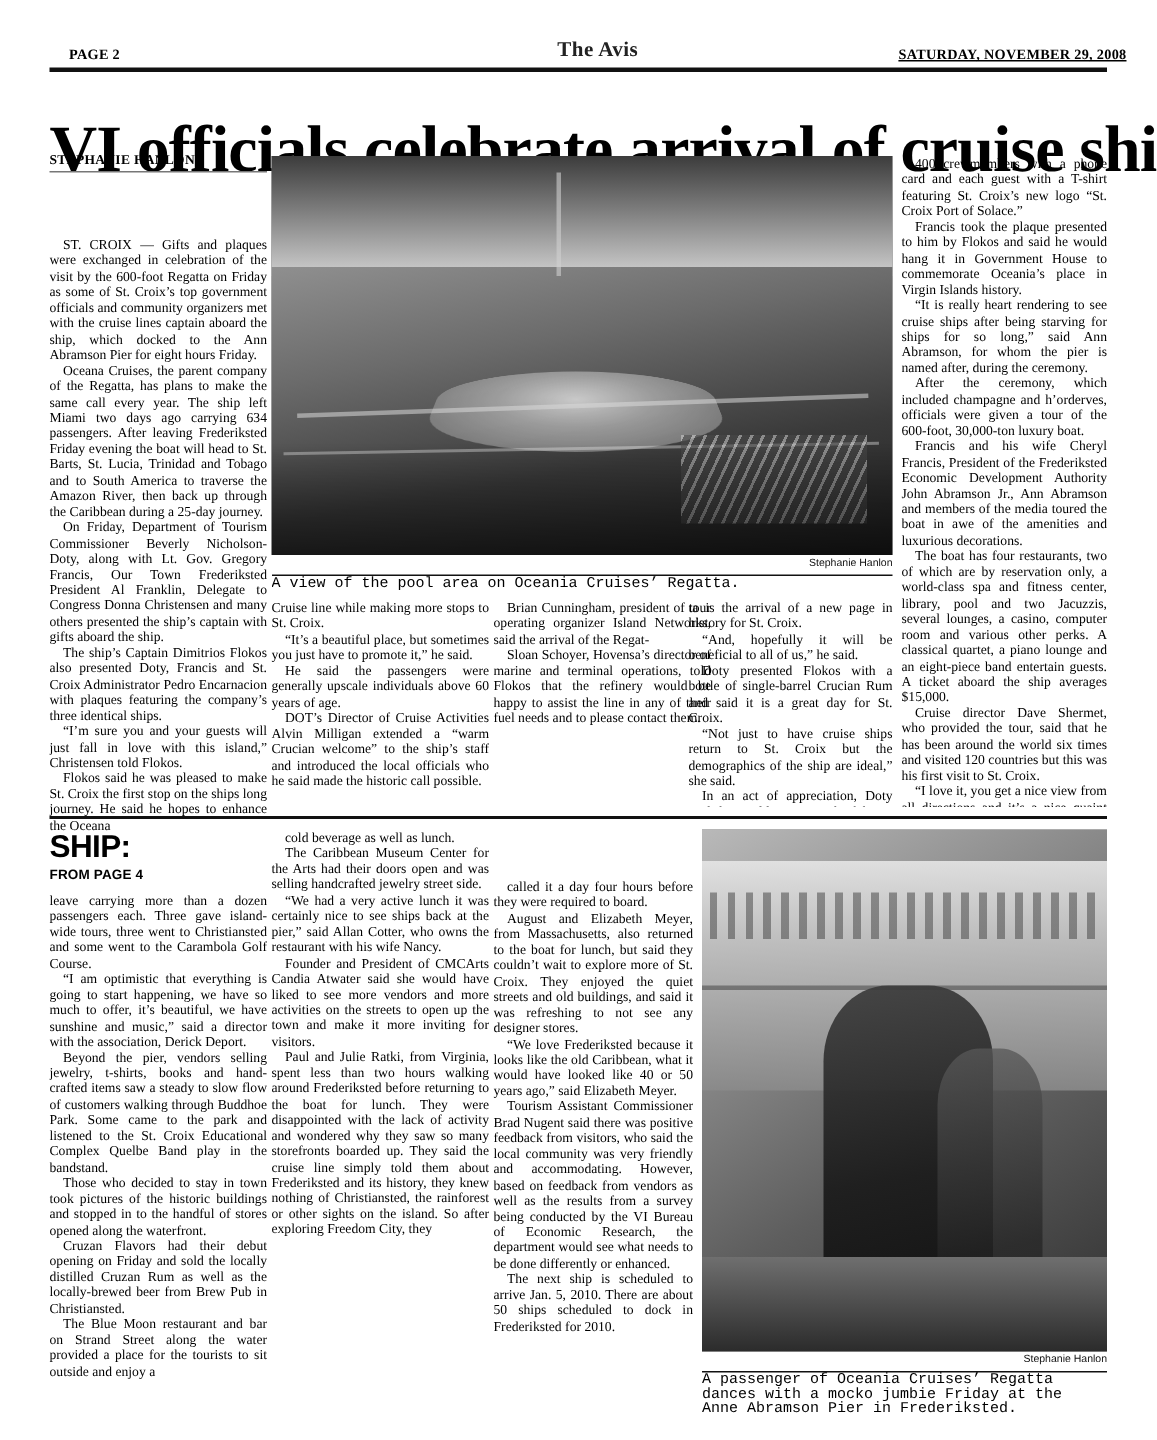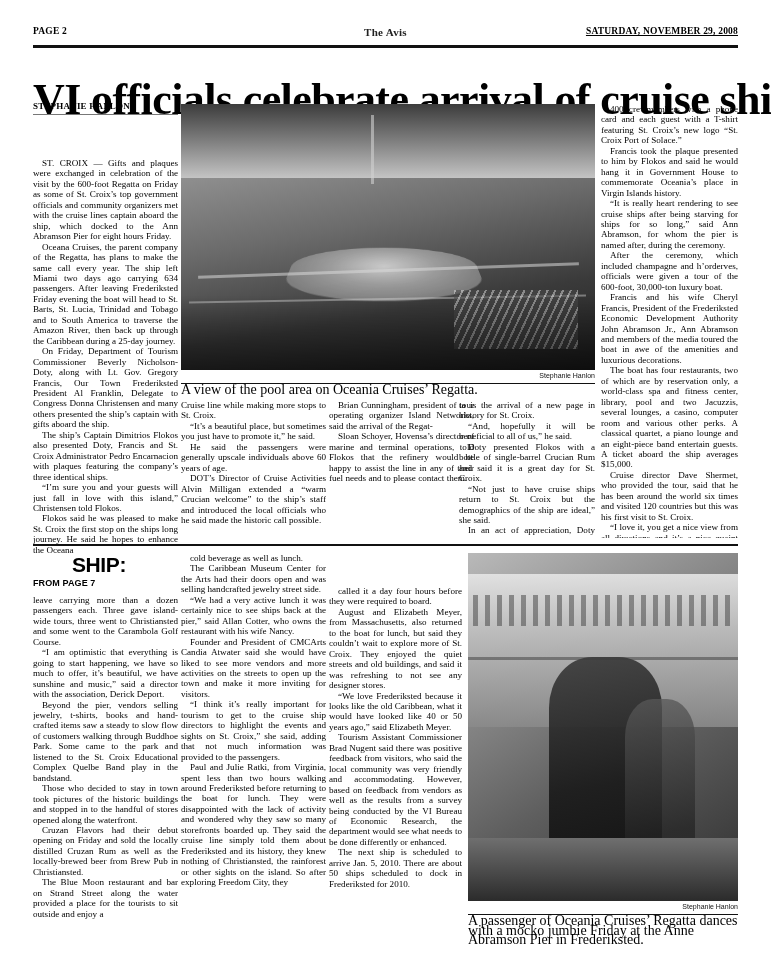--- a/index.html
+++ b/index.html
@@ -14,43 +14,43 @@
     background: #ffffff;
     font-family: "Liberation Serif", serif;
     color: #000;
     overflow: hidden;
     box-sizing: border-box;
   }
 
   
   .folio {
     position: absolute;
-    left: 33px;
+    left: 46px;
     top: 26px;
     width: 705px;
     height: 16px;
     display: flex;
-    align-items: flex-start;
+    align-items: flex-end;
     justify-content: space-between;
     gap: 12px;
   }
   .folio-left, .folio-right {
     font-family: "Liberation Serif", serif;
     font-size: 10.5px;
     letter-spacing: 0.2px;
     font-variant: small-caps;
     text-transform: uppercase;
     font-weight: bold;
     white-space: nowrap;
   }
   .folio-left { font-size: 9.5px; }
   .folio-right { font-size: 9.5px; text-decoration: underline; }
   .folio-center {
     font-family: "Liberation Serif", serif;
-    font-size: 11px;
+    font-size: 14px;
     font-weight: bold;
     letter-spacing: 0.3px;
     position: absolute;
     left: 0; right: 0;
     text-align: center;
     color: #222;
   }
   .rule-thick {
     position: absolute;
     left: 33px;
@@ -162,22 +162,22 @@
 
   .credit {
     position: absolute;
     font-family: "Liberation Sans", sans-serif;
     font-size: 7px;
     text-align: right;
     color: #111;
   }
   .caption {
     position: absolute;
-    font-family: Liberation Serif, serif;
-    font-size: 14px;
+    font-family: Liberation Mono, monospace;
+    font-size: 10px;
     line-height: 9.6px;
     color: #000;
   }
   .caption-rule {
     position: absolute;
     background: #111;
     height: 1px;
   }
 
   
@@ -192,21 +192,20 @@
 
   
   .jump-head {
     position: absolute;
     left: 33px;
     top: 553px;
     font-family: "Liberation Sans", sans-serif;
     font-weight: bold;
     font-size: 21px;
     letter-spacing: -0.4px;
-    margin-left: 39px;
   }
   .jump-sub {
     position: absolute;
     left: 33px;
     top: 578px;
     font-family: "Liberation Sans", sans-serif;
     font-weight: bold;
     font-size: 9px;
     letter-spacing: 0.1px;
   }
@@ -323,37 +322,36 @@
       <p>After the ceremony, which included champagne and h’orderves, officials were given a tour of the 600-foot, 30,000-ton luxury boat.</p>
       <p>Francis and his wife Cheryl Francis, President of the Frederiksted Economic Development Authority John Abramson Jr., Ann Abramson and members of the media toured the boat in awe of the amenities and luxurious decorations.</p>
       <p>The boat has four restaurants, two of which are by reservation only, a world-class spa and fitness center, library, pool and two Jacuzzis, several lounges, a casino, computer room and various other perks. A classical quartet, a piano lounge and an eight-piece band entertain guests. A ticket aboard the ship averages $15,000.</p>
       <p>Cruise director Dave Shermet, who provided the tour, said that he has been around the world six times and visited 120 countries but this was his first visit to St. Croix.</p>
       <p>“I love it, you get a nice view from all directions and it’s a nice quaint town,” he said.</p>
     </div>
 
   <div class="rule-section"></div>
 
   <div class="jump-head">SHIP:</div>
-  <div class="jump-sub">FROM PAGE 7</div>
+  <div class="jump-sub">FROM PAGE 4</div>
 
   <div class="col" id="b-col1" style="left:33px; top:595px; width:145px; height:330px;">
       <p class="noindent">leave carrying more than a dozen passengers each. Three gave island-wide tours, three went to Christiansted and some went to the Carambola Golf Course.</p>
       <p>“I am optimistic that everything is going to start happening, we have so much to offer, it’s beautiful, we have sunshine and music,” said a director with the association, Derick Deport.</p>
       <p>Beyond the pier, vendors selling jewelry, t-shirts, books and hand-crafted items saw a steady to slow flow of customers walking through Buddhoe Park. Some came to the park and listened to the St. Croix Educational Complex Quelbe Band play in the bandstand.</p>
       <p>Those who decided to stay in town took pictures of the historic buildings and stopped in to the handful of stores opened along the waterfront.</p>
       <p>Cruzan Flavors had their debut opening on Friday and sold the locally distilled Cruzan Rum as well as the locally-brewed beer from Brew Pub in Christiansted.</p>
       <p>The Blue Moon restaurant and bar on Strand Street along the water provided a place for the tourists to sit outside and enjoy a</p>
     </div>
 
   <div class="col" id="b-col2" style="left:181px; top:553px; width:145px; height:372px;">
       <p>cold beverage as well as lunch.</p>
       <p>The Caribbean Museum Center for the Arts had their doors open and was selling handcrafted jewelry street side.</p>
       <p>“We had a very active lunch it was certainly nice to see ships back at the pier,” said Allan Cotter, who owns the restaurant with his wife Nancy.</p>
       <p>Founder and President of CMCArts Candia Atwater said she would have liked to see more vendors and more activities on the streets to open up the town and make it more inviting for visitors.</p>
-      <p>“I think it’s really important for tourism to get to the cruise ship directors to highlight the events and sights on St. Croix,” she said, adding that not much information was provided to the passengers.</p>
       <p>Paul and Julie Ratki, from Virginia, spent less than two hours walking around Frederiksted before returning to the boat for lunch. They were disappointed with the lack of activity and wondered why they saw so many storefronts boarded up. They said the cruise line simply told them about Frederiksted and its history, they knew nothing of Christiansted, the rainforest or other sights on the island. So after exploring Freedom City, they</p>
     </div>
 
   <div class="col" id="b-col3" style="left:329px; top:586px; width:133px; height:372px;">
       <p>called it a day four hours before they were required to board.</p>
       <p>August and Elizabeth Meyer, from Massachusetts, also returned to the boat for lunch, but said they couldn’t wait to explore more of St. Croix. They enjoyed the quiet streets and old buildings, and said it was refreshing to not see any designer stores.</p>
       <p>“We love Frederiksted because it looks like the old Caribbean, what it would have looked like 40 or 50 years ago,” said Elizabeth Meyer.</p>
       <p>Tourism Assistant Commissioner Brad Nugent said there was positive feedback from visitors, who said the local community was very friendly and accommodating. However, based on feedback from vendors as well as the results from a survey being conducted by the VI Bureau of Economic Research, the department would see what needs to be done differently or enhanced.</p>
       <p>The next ship is scheduled to arrive Jan. 5, 2010. There are about 50 ships scheduled to dock in Frederiksted for 2010.</p>
     </div>

